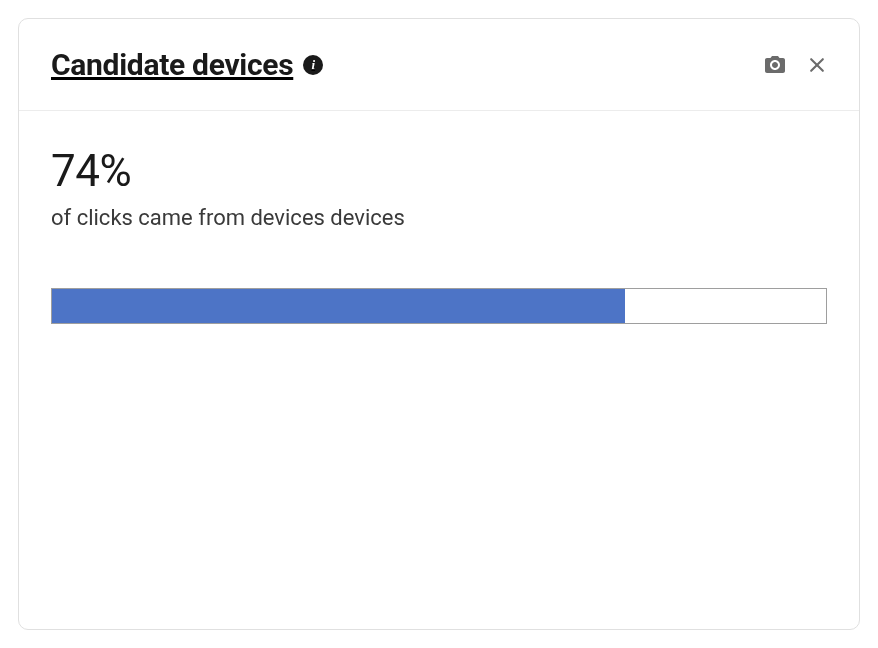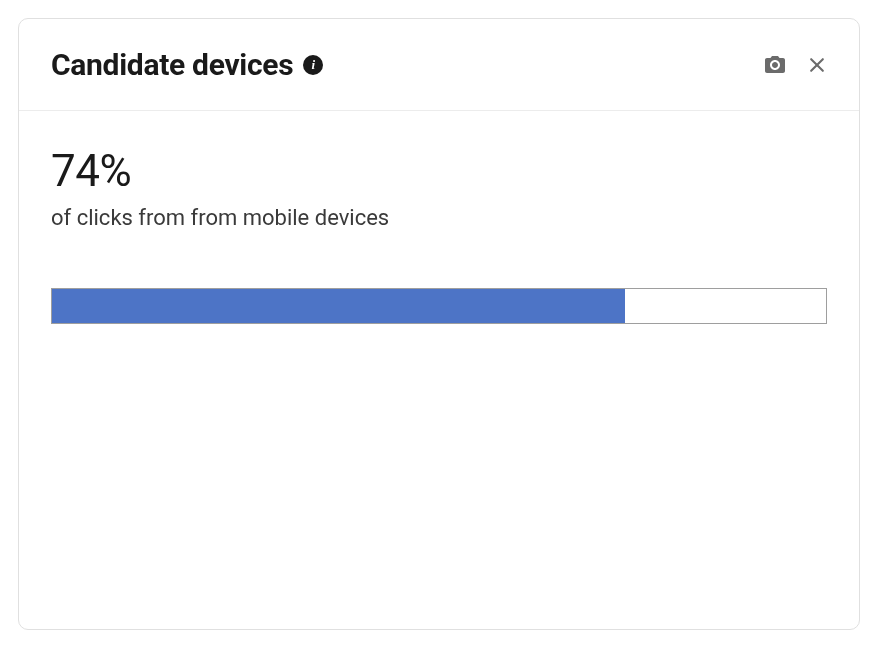--- a/index.html
+++ b/index.html
@@ -21,20 +21,21 @@
       border-radius: 10px;
       overflow: hidden;
       background: #fff;
     }
     .card-header {
       display: flex;
       align-items: center;
       justify-content: space-between;
       padding: 28px 32px 28px 32px;
       border-bottom: 1px solid #ececec;
+      text-decoration: underline;
     }
     .card-title-group {
       display: flex;
       align-items: center;
       gap: 10px;
     }
     .card-title {
       font-size: 30px;
       font-weight: 700;
       color: #1a1a1a;
@@ -120,18 +121,18 @@
       <button class="icon-btn" aria-label="Close">
         <svg width="20" height="20" viewBox="0 0 24 24" fill="none" stroke="currentColor" stroke-width="2.5" stroke-linecap="round">
           <line x1="5" y1="5" x2="19" y2="19"></line>
           <line x1="19" y1="5" x2="5" y2="19"></line>
         </svg>
       </button>
     </div>
   </div>
   <div class="card-body">
     <div class="big-percent">74%</div>
-    <div class="sub-text">of clicks from from mobile devices</div>
+    <div class="sub-text">of clicks came from devices devices</div>
     <div class="progress-bar" style="border-color: rgb(158, 158, 158);">
       <div class="progress-fill" style="width: 74%; background: rgb(77, 116, 198);"></div>
     </div>
   </div>
 </div>
 
 </body></html>

